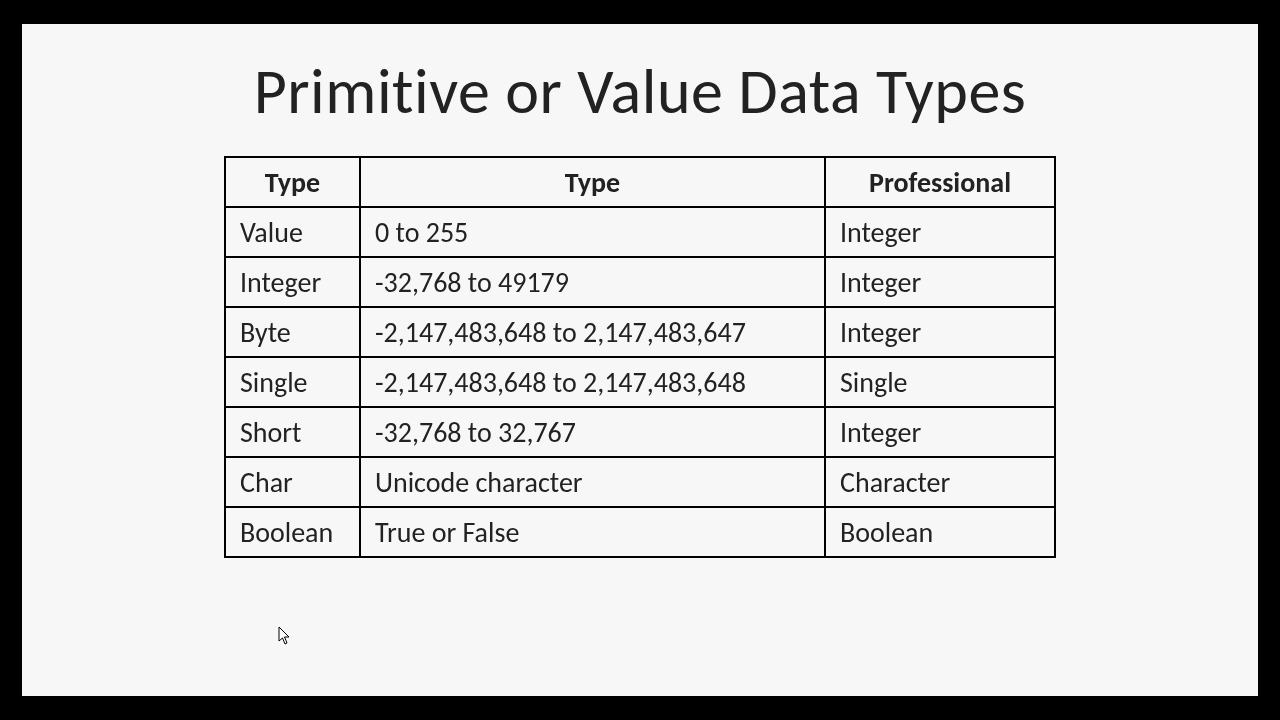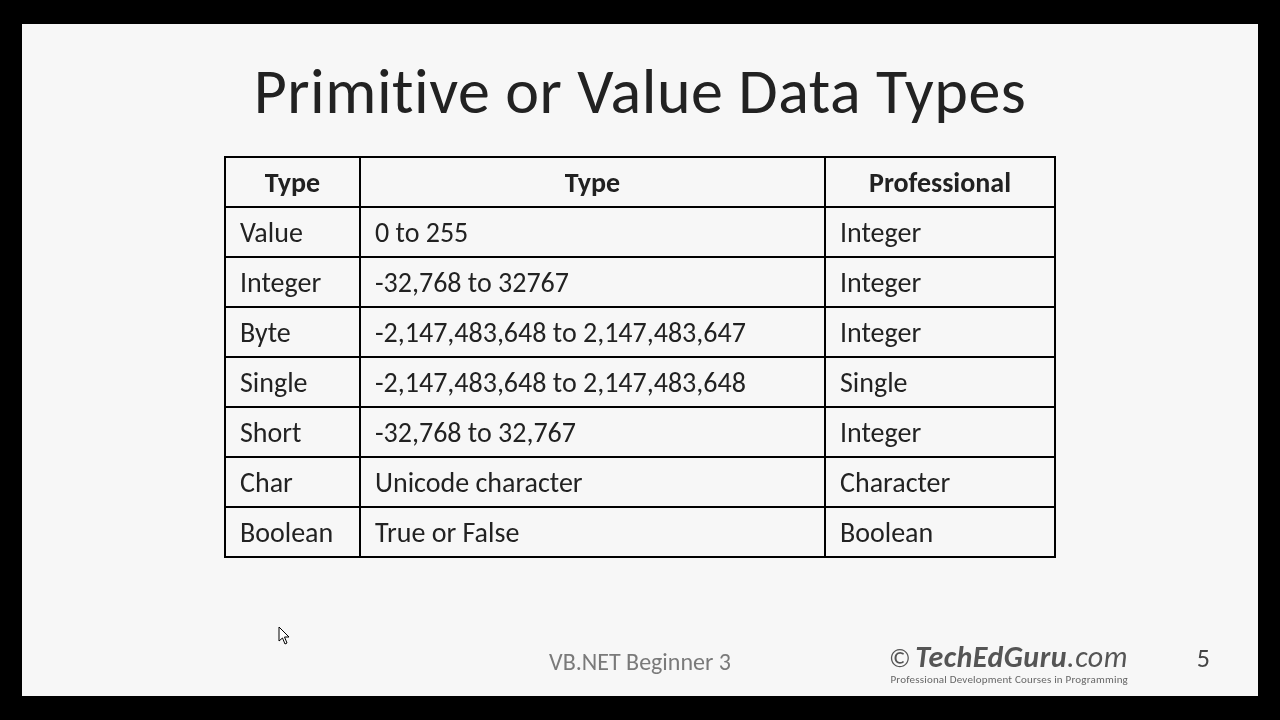--- a/index.html
+++ b/index.html
@@ -133,21 +133,21 @@
       </tr>
     </thead>
     <tbody id="table-body">
         <tr>
           <td>Value</td>
           <td>0 to 255</td>
           <td>Integer</td>
         </tr>
         <tr>
           <td>Integer</td>
-          <td>-32,768 to 32767</td>
+          <td>-32,768 to 49179</td>
           <td>Integer</td>
         </tr>
         <tr>
           <td>Byte</td>
           <td>-2,147,483,648 to 2,147,483,647</td>
           <td>Integer</td>
         </tr>
         <tr>
           <td>Single</td>
           <td>-2,147,483,648 to 2,147,483,648</td>
@@ -164,28 +164,18 @@
           <td>Character</td>
         </tr>
         <tr>
           <td>Boolean</td>
           <td>True or False</td>
           <td>Boolean</td>
         </tr>
       </tbody>
   </table>
 
-  <div class="footer">
-    <div class="subtitle">VB.NET Beginner 3</div>
-    <div class="brand">
-      <div class="line1">
-        <span class="copy">©</span><span class="bold">TechEdGuru</span><span>.com</span>
-      </div>
-      <div class="tag">Professional Development Courses in Programming</div>
-    </div>
-    <div class="pagenum">5</div>
-  </div>
 
   <svg class="cursor" viewBox="0 0 14 20">
     <path d="M1 1 L1 15 L4.5 12 L7 18 L9 17 L6.5 11 L11 11 Z" fill="#fff" stroke="#000" stroke-width="1"></path>
   </svg>
 
 </div>
 
 </body></html>

